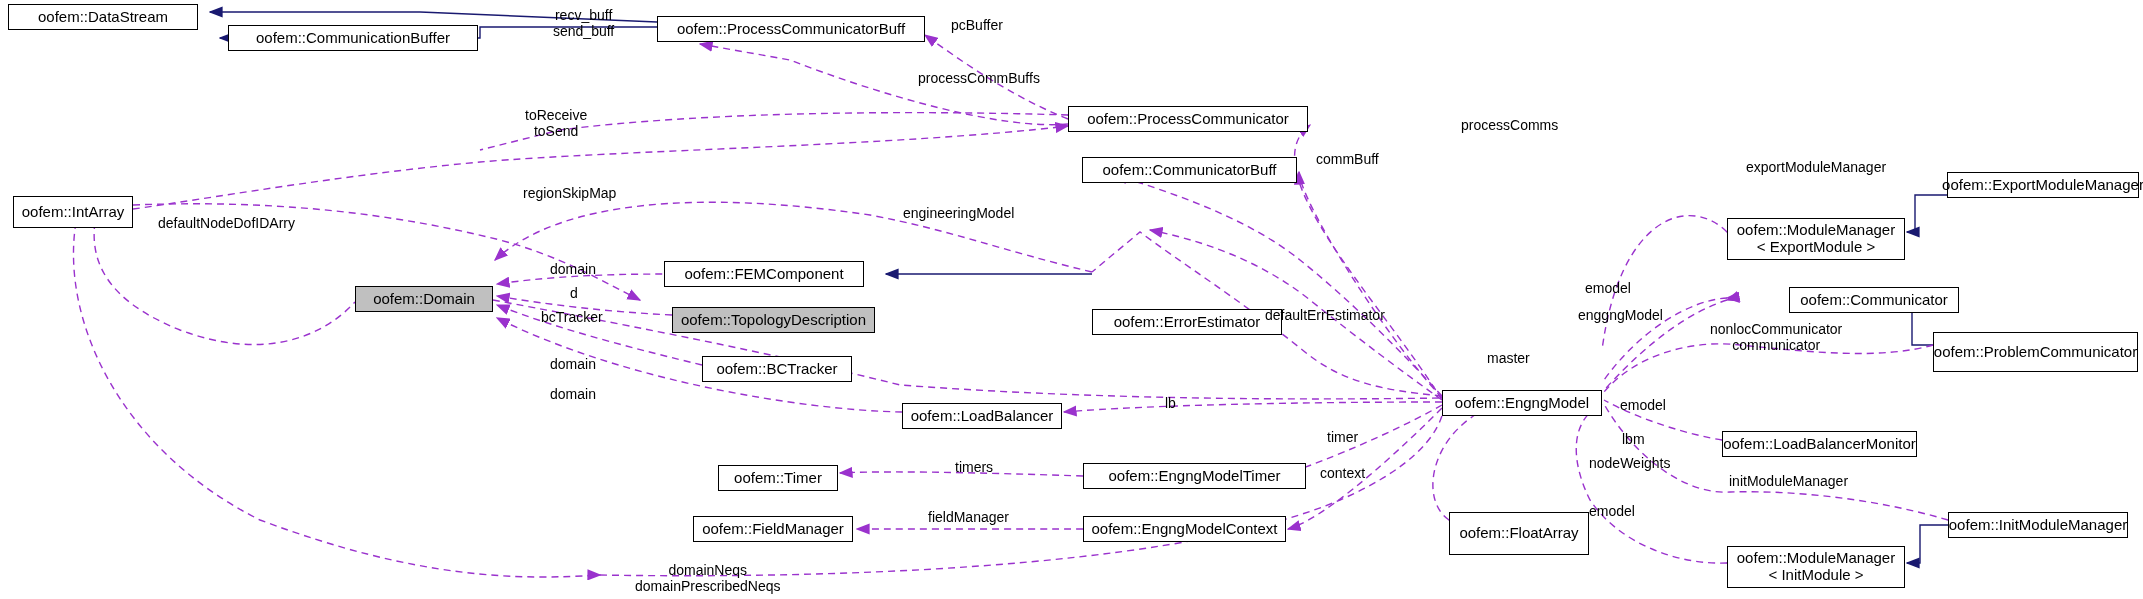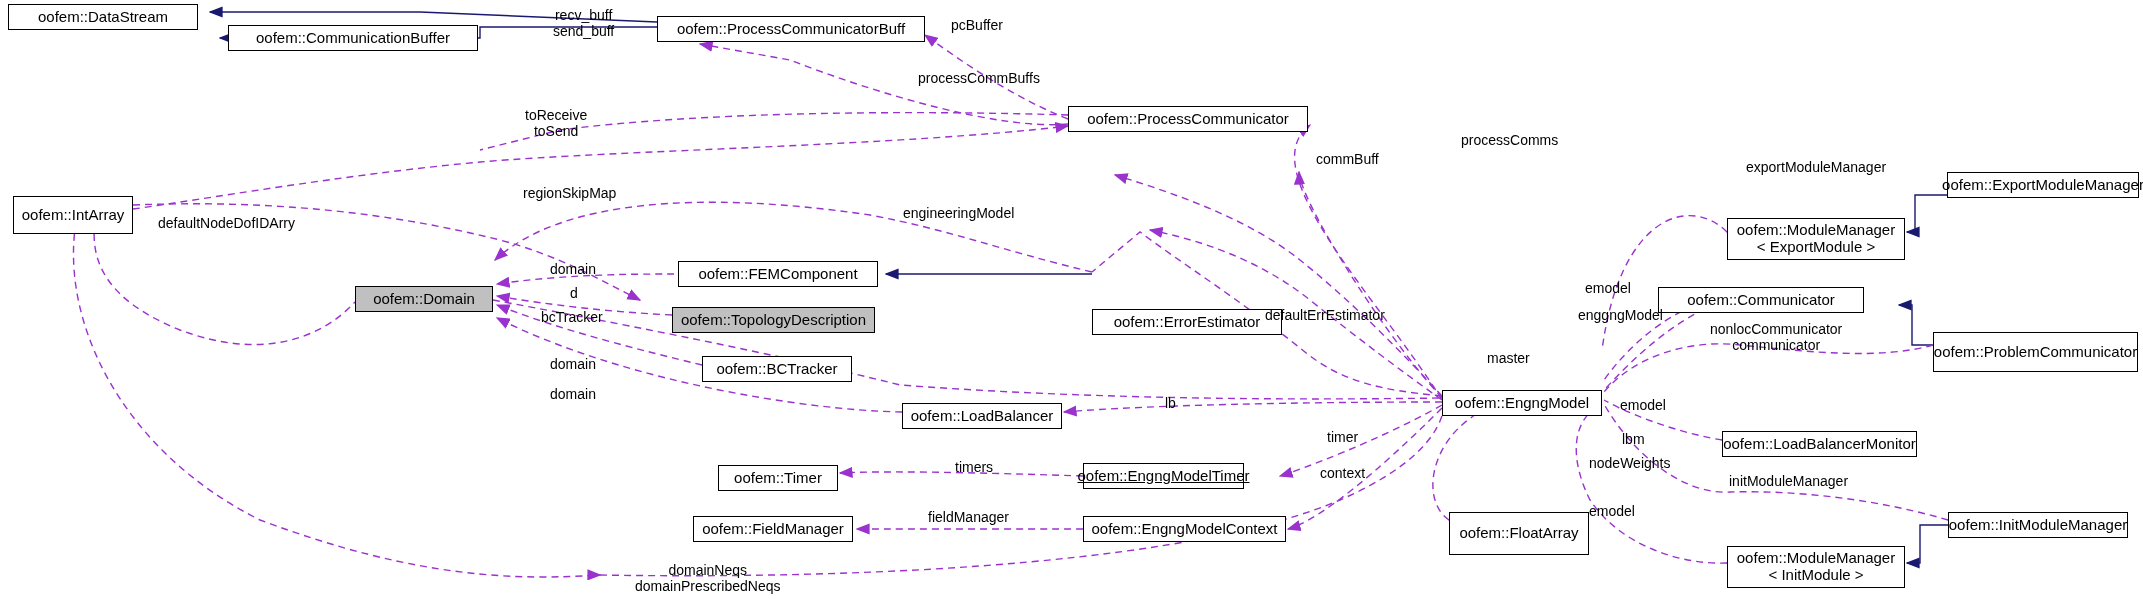--- a/index.html
+++ b/index.html
@@ -69,50 +69,51 @@
       <path d="M1442,400 C1400,370 1360,340 1310,300 C1260,260 1200,240 1150,230" marker-end="url(#arrU)"></path>
       <path d="M1442,396 C1400,350 1350,300 1300,260 C1250,220 1180,195 1115,175" marker-end="url(#arrU)"></path>
       <path d="M493,300 C600,320 760,350 900,385 C1100,400 1300,400 1440,398"></path>
     </g>
   </svg>
 
   <div class="node" style="left:8px;top:4px;width:190px;height:26px;"><span>oofem::DataStream</span></div>
   <div class="node" style="left:228px;top:25px;width:250px;height:26px;"><span>oofem::CommunicationBuffer</span></div>
   <div class="node" style="left:657px;top:16px;width:268px;height:26px;"><span>oofem::ProcessCommunicatorBuff</span></div>
   <div class="node" style="left:1068px;top:106px;width:240px;height:26px;"><span>oofem::ProcessCommunicator</span></div>
-  <div class="node" style="left:13px;top:196px;width:120px;height:38px;"><span>oofem::IntArray</span></div>
+  <div class="node" style="left:1082px;top:157px;width:215px;height:26px;"><span>oofem::CommunicatorBuff</span></div>
+  <div class="node" style="left:13px;top:196px;width:120px;height:32px;"><span>oofem::IntArray</span></div>
   <div class="node gray" style="left:355px;top:286px;width:138px;height:26px;"><span>oofem::Domain</span></div>
-  <div class="node" style="left:678px;top:261px;width:200px;height:26px;"><span>oofem::FEMComponent</span></div>
+  <div class="node" style="left:664px;top:261px;width:200px;height:26px;"><span>oofem::FEMComponent</span></div>
   <div class="node gray" style="left:672px;top:307px;width:203px;height:26px;"><span>oofem::TopologyDescription</span></div>
   <div class="node" style="left:702px;top:356px;width:150px;height:26px;"><span>oofem::BCTracker</span></div>
   <div class="node" style="left:1092px;top:261px;width:190px;height:26px;margin-top:48px;"><span>oofem::ErrorEstimator</span></div>
   <div class="node" style="left:902px;top:403px;width:160px;height:26px;"><span>oofem::LoadBalancer</span></div>
   <div class="node" style="left:718px;top:465px;width:120px;height:26px;"><span>oofem::Timer</span></div>
-  <div class="node" style="left:1083px;top:463px;width:161px;height:26px;text-decoration:underline;"><span>oofem::EngngModelTimer</span></div>
+  <div class="node" style="left:1083px;top:463px;width:223px;height:26px;"><span>oofem::EngngModelTimer</span></div>
   <div class="node" style="left:693px;top:516px;width:160px;height:26px;"><span>oofem::FieldManager</span></div>
   <div class="node" style="left:1083px;top:516px;width:203px;height:26px;text-align:right;"><span>oofem::EngngModelContext</span></div>
   <div class="node" style="left:1449px;top:512px;width:140px;height:43px;"><span>oofem::FloatArray</span></div>
   <div class="node" style="left:1442px;top:390px;width:160px;height:26px;"><span>oofem::EngngModel</span></div>
   <div class="node" style="left:1727px;top:218px;width:178px;height:42px;"><span>oofem::ModuleManager
 &lt; ExportModule &gt;</span></div>
   <div class="node" style="left:1947px;top:172px;width:192px;height:26px;"><span>oofem::ExportModuleManager</span></div>
-  <div class="node" style="left:1658px;top:287px;width:206px;height:26px;"><span>oofem::Communicator</span></div>
+  <div class="node" style="left:1789px;top:287px;width:170px;height:26px;"><span>oofem::Communicator</span></div>
   <div class="node" style="left:1933px;top:332px;width:205px;height:40px;"><span>oofem::ProblemCommunicator</span></div>
   <div class="node" style="left:1722px;top:431px;width:195px;height:26px;"><span>oofem::LoadBalancerMonitor</span></div>
   <div class="node" style="left:1948px;top:512px;width:180px;height:26px;"><span>oofem::InitModuleManager</span></div>
   <div class="node" style="left:1727px;top:546px;width:178px;height:42px;"><span>oofem::ModuleManager
 &lt; InitModule &gt;</span></div>
 
   <div class="edge-label" style="left:553px;top:8px;">recv_buff
 send_buff</div>
   <div class="edge-label" style="left:951px;top:18px;">pcBuffer</div>
   <div class="edge-label" style="left:918px;top:71px;text-align:right;">processCommBuffs</div>
   <div class="edge-label" style="left:525px;top:108px;">toReceive
 toSend</div>
-  <div class="edge-label" style="left:1461px;top:133px;">processComms</div>
+  <div class="edge-label" style="left:1461px;top:118px;">processComms</div>
   <div class="edge-label" style="left:1316px;top:152px;">commBuff</div>
   <div class="edge-label" style="left:1746px;top:160px;">exportModuleManager</div>
   <div class="edge-label" style="left:523px;top:186px;">regionSkipMap</div>
   <div class="edge-label" style="left:903px;top:206px;">engineeringModel</div>
   <div class="edge-label" style="left:158px;top:216px;">defaultNodeDofIDArry</div>
   <div class="edge-label" style="left:1585px;top:281px;">emodel</div>
   <div class="edge-label" style="left:550px;top:262px;">domain</div>
   <div class="edge-label" style="left:570px;top:286px;">d</div>
   <div class="edge-label" style="left:541px;top:310px;">bcTracker</div>
   <div class="edge-label" style="left:1578px;top:308px;">enggngModel</div>

